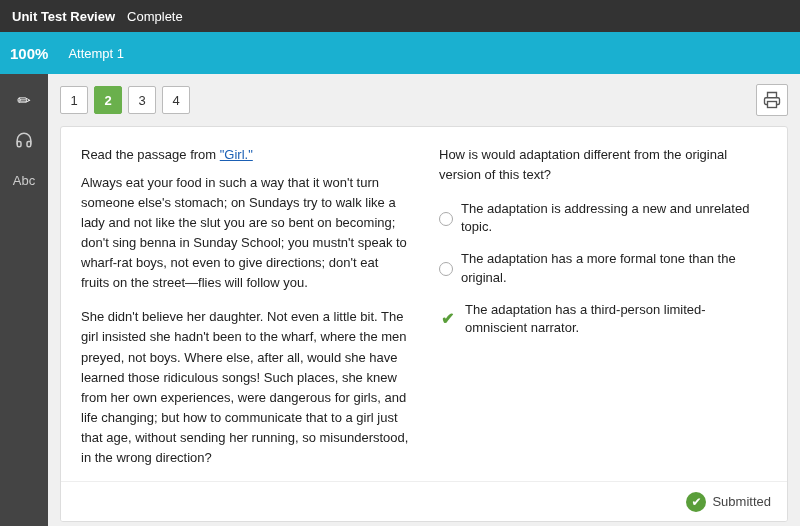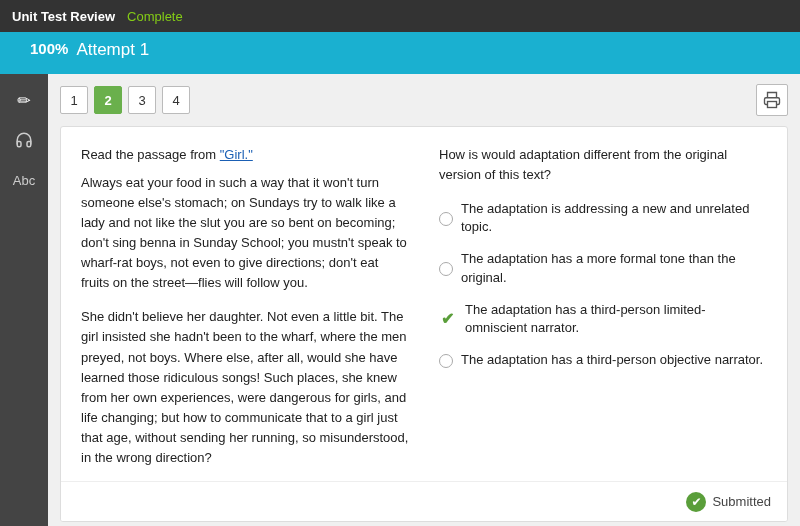--- a/index.html
+++ b/index.html
@@ -22,38 +22,38 @@
       height: 18px;
       gap: 12px;
     }
     .top-bar-title {
       font-weight: bold;
       font-size: 13px;
       color: #fff;
     }
     .top-bar-status {
       font-size: 13px;
-      color: #84cc16;
+      color: #ffffff;
     }
 
     
     .progress-bar-container {
       background: #1ab0d0;
       color: white;
-      padding: 8px 30px;
+      padding: 8px 10px;
       font-size: 15px;
       font-weight: bold;
       display: flex;
-      align-items: flex-start;
+      align-items: center;
       height: 42px;
     }
     .progress-bar-container .attempt {
-      font-size: 17px;
+      font-size: 13px;
       font-weight: normal;
-      margin-left: 8px;
+      margin-left: 20px;
       color: white;
     }
 
     
     .main-layout {
       display: flex;
       height: calc(526px - 28px - 42px);
     }
 
     
@@ -315,24 +315,20 @@
             <div class="answer-option">
               <div class="radio-circle"></div>
               <span>The adaptation has a more formal tone than the original.</span>
             </div>
 
             <div class="answer-option">
               <div class="check-mark">✔</div>
               <span>The adaptation has a third-person limited-omniscient narrator.</span>
             </div>
 
-            <div class="answer-option">
-              <div class="radio-circle"></div>
-              <span>The adaptation has a third-person objective narrator.</span>
-            </div>
 
           </div>
         </div>
 
       </div>
 
       <div class="panel-footer">
         <div class="submitted-badge">
           <div class="submitted-icon">✔</div>
           <span>Submitted</span>

